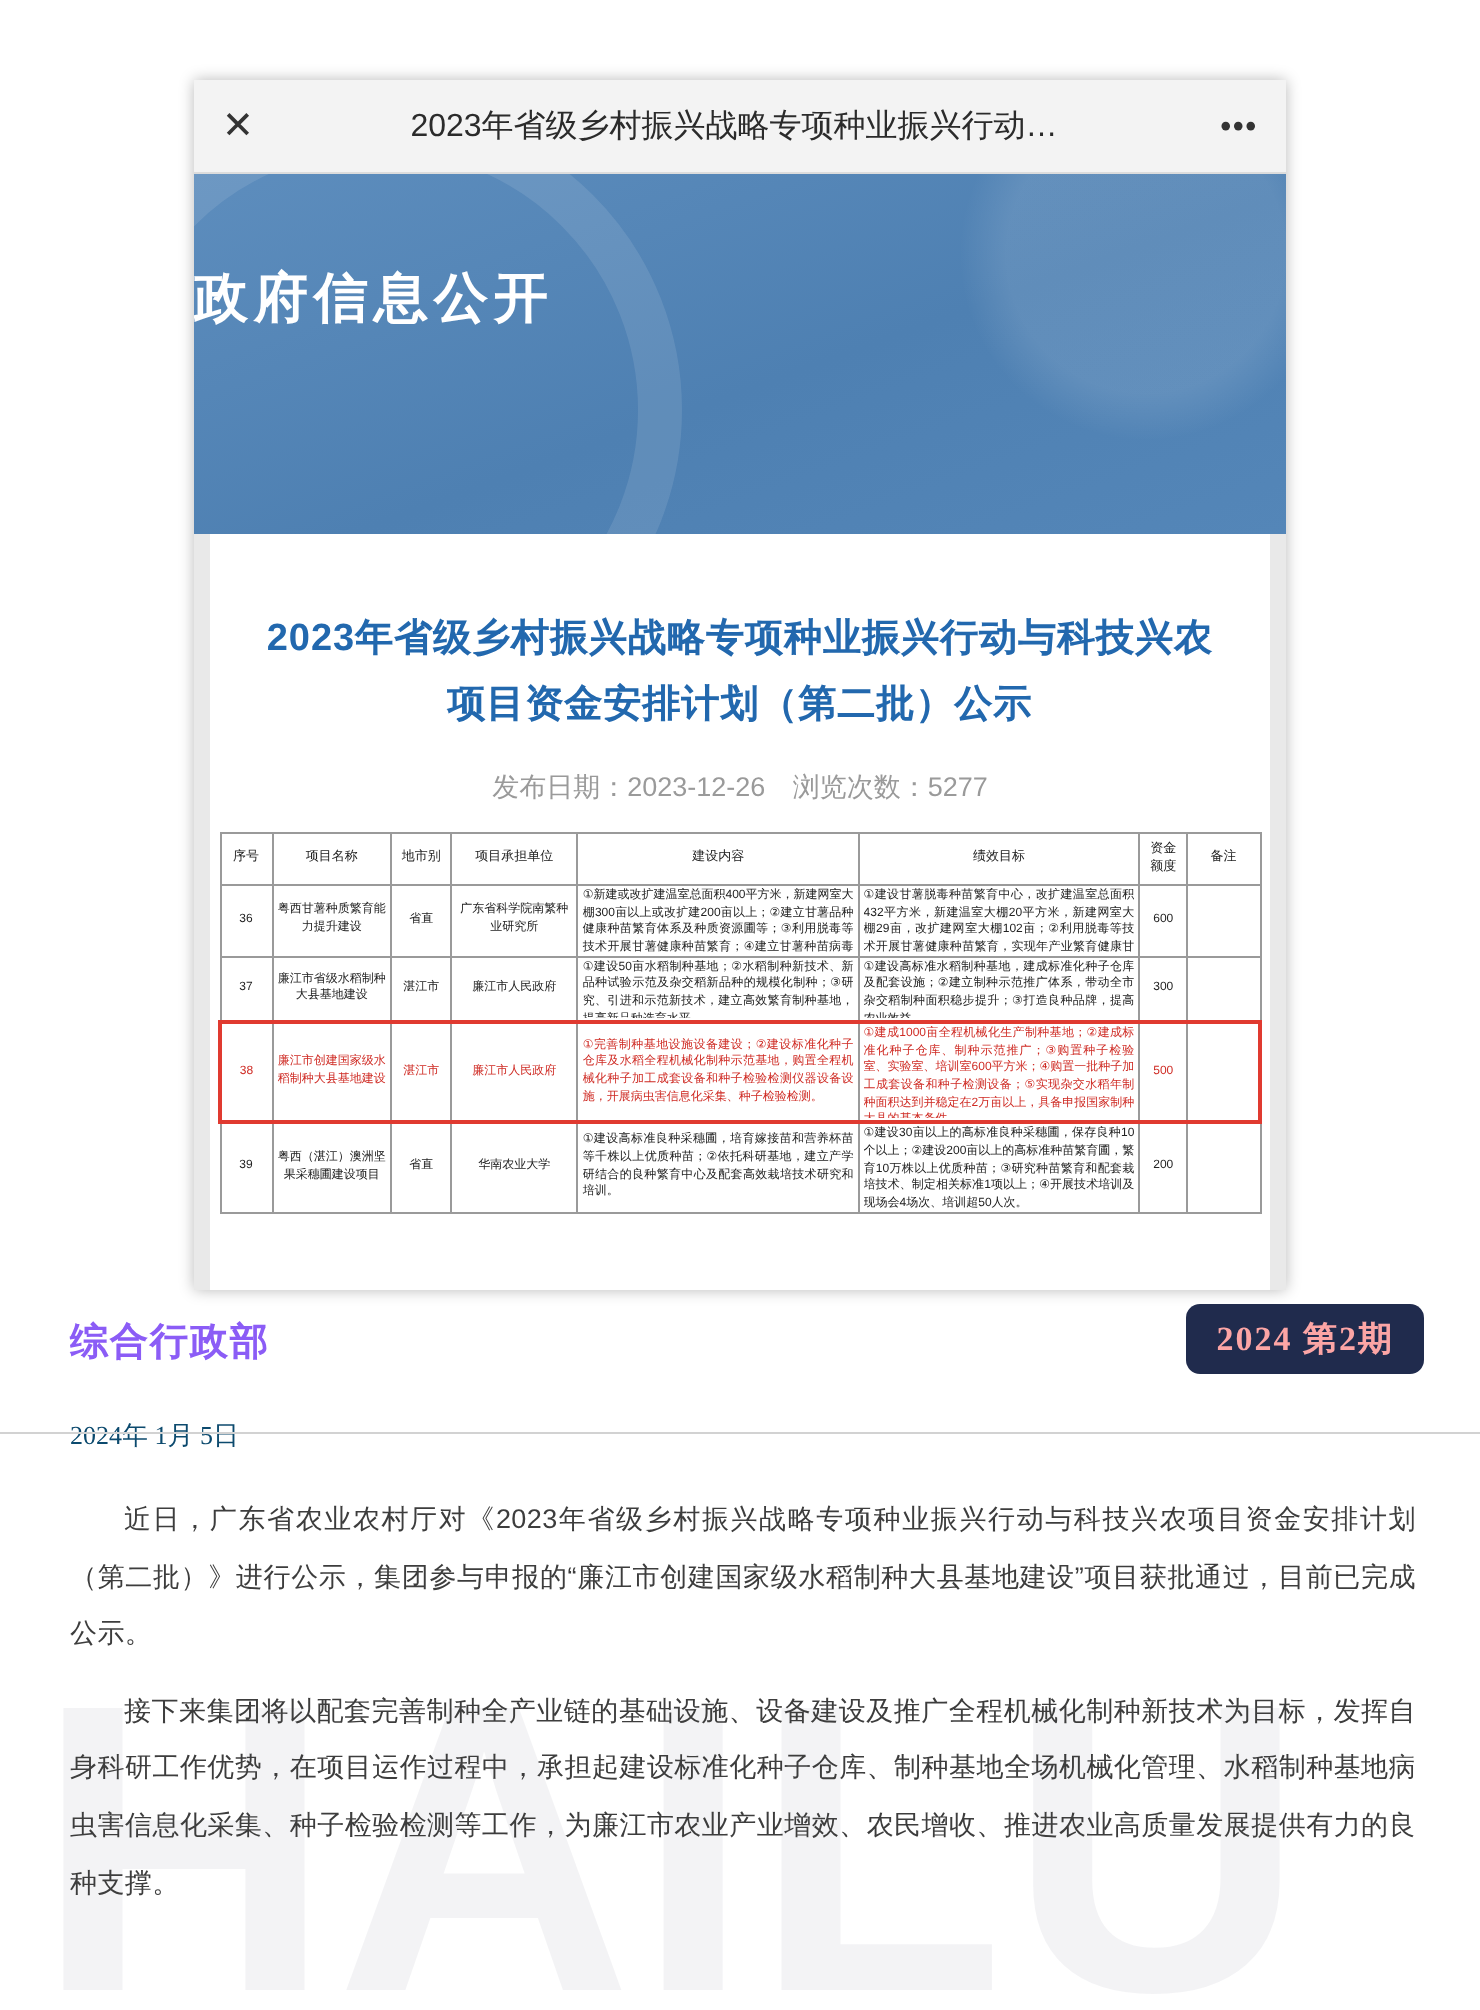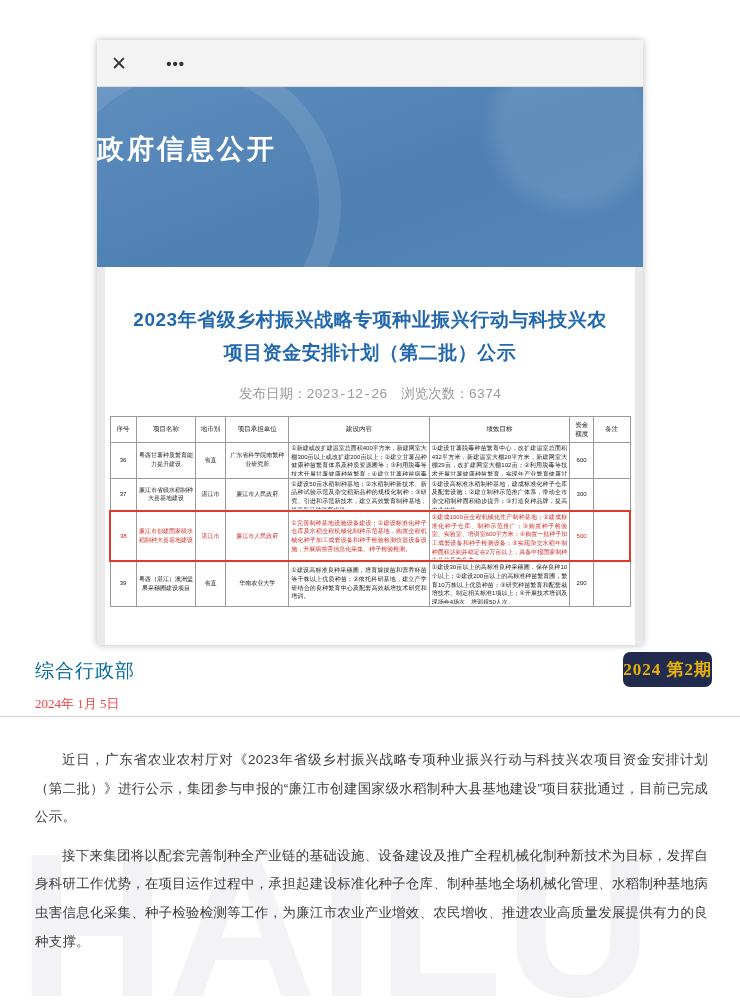--- a/index.html
+++ b/index.html
@@ -40,21 +40,21 @@
   .gov-fav .star { font-size:16px; }
   .banner-title { position:relative; z-index:2; text-align:left; margin-top:44px;
     color:#fff; font-size:27px; font-weight:bold; letter-spacing:3px; }
 
   .page-body { height:378px; background:#e9e9e9; padding:0 8px; }
   .card { background:#fff; height:100%; padding-top:36px; position:relative; }
 
   .notice-title { color:#2268ae; font-size:19px; font-weight:bold; text-align:center;
     line-height:1.75; padding:0 22px; letter-spacing:0.5px; }
   .notice-meta { text-align:center; color:#9a9a9a; font-size:13.5px; margin-top:15px; }
-  .notice-meta span { margin:12px 5px;font-family:Liberation Mono, monospace; }
+  .notice-meta span { margin:12px 5px; }
 
   
   .tbl-wrap { margin:13px 4px 0 4px; position:relative; }
   table { width:100%; border-collapse:collapse; table-layout:fixed; }
   td,th { border:1px solid #9a9a9a; font-weight:normal; color:#222;
     font-size:6px; line-height:1.45; vertical-align:middle; padding:1px 2px; overflow:hidden; }
   th { text-align:center; font-size:6.5px; height:26px; }
   td.c { text-align:center; }
   td.j { text-align:justify; }
   .clip { overflow:hidden; }
@@ -63,57 +63,58 @@
   tr.r38 { height:50px; } tr.r38 .clip { max-height:46px; }
   tr.r39 { height:45px; } tr.r39 .clip { max-height:41px; }
   tr.hl td { color:#cf2b24; }
   tr.hl td { border-top:2px solid #e03a30; border-bottom:2px solid #e03a30; }
   tr.hl td:first-child { border-left:2px solid #e03a30; }
   tr.hl td:last-child { border-right:2px solid #e03a30; }
 
   
   .issue-dept { position:absolute; left:35px; top:658px; z-index:1;
     font-family:"Liberation Serif","DejaVu Serif",serif; }
-  .issue-dept .dept { font-size:19px; font-weight:normal; color:#0369a1; letter-spacing:1px; }
-  .issue-dept .date { font-size:13px; color:#ef4444; margin-top:11px; }
+  .issue-dept .dept { font-size:19px; font-weight:bold; color:#8b5cf6; letter-spacing:1px; }
+  .issue-dept .date { font-size:13px; color:#0c4a6e; margin-top:25px; }
   .issue-badge { position:absolute; right:28px; top:652px; z-index:1;
-    background:#202b4d; color:#eab308; font-family:"Liberation Serif","DejaVu Serif",serif;
-    font-weight:bold; font-size:17px; padding:6px 0; border-radius:7px; letter-spacing:1px; }
+    background:#202b4d; color:#fca5a5; font-family:"Liberation Serif","DejaVu Serif",serif;
+    font-weight:bold; font-size:17px; padding:6px 15px; border-radius:7px; letter-spacing:1px; }
 
   .divider { position:absolute; left:0; right:0; top:716px; border-top:1px solid #d2d2d2; z-index:1; }
 
   
   .article { position:absolute; left:35px; right:32px; top:736px; z-index:1; }
   .headline { font-size:15.5px; font-weight:bold; color:#101010; line-height:1.5; letter-spacing:0.2px; }
   .headline .bullet { font-size:10px; vertical-align:2px; margin-right:8px; }
   .article p { font-size:13.5px; color:#3d3d3d; line-height:2.12; text-indent:2em;
     text-align:justify; margin-top:10px; letter-spacing:0.2px; }
 </style>
 </head>
 <body>
 
 <div class="watermark">HAILU</div>
 
 <div class="shot">
 
   <div class="phone-bar">
     <div class="phone-close">✕</div>
+    <div class="phone-title">2023年省级乡村振兴战略专项种业振兴行动…</div>
     <div class="phone-more">•••</div>
   </div>
 
   <div class="gov-blue">
     <div class="banner-title">政府信息公开</div>
   </div>
 
   <div class="page-body">
     <div class="card">
       <div class="notice-title">2023年省级乡村振兴战略专项种业振兴行动与科技兴农项目资金安排计划（第二批）公示</div>
       <div class="notice-meta">
         <span>发布日期：2023-12-26</span>
-        <span>浏览次数：6374</span>
+        <span>浏览次数：5277</span>
       </div>
 
       <div class="tbl-wrap">
         <table>
           <colgroup>
             <col style="width:5%">
               <col style="width:11.5%">
               <col style="width:5.7%">
               <col style="width:12.2%">
             <col style="width:27%">

